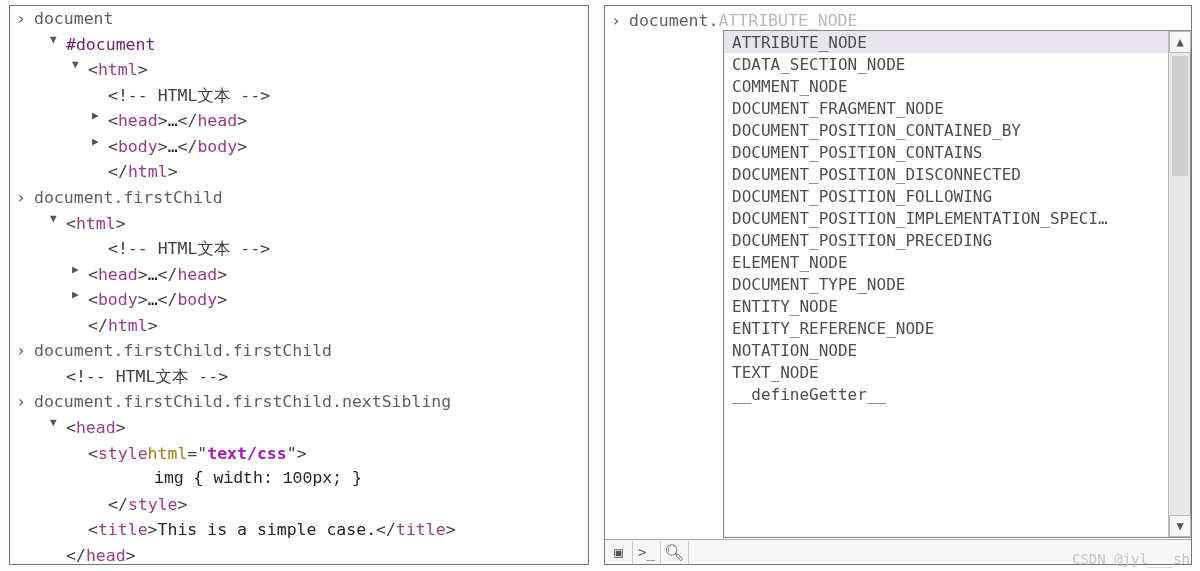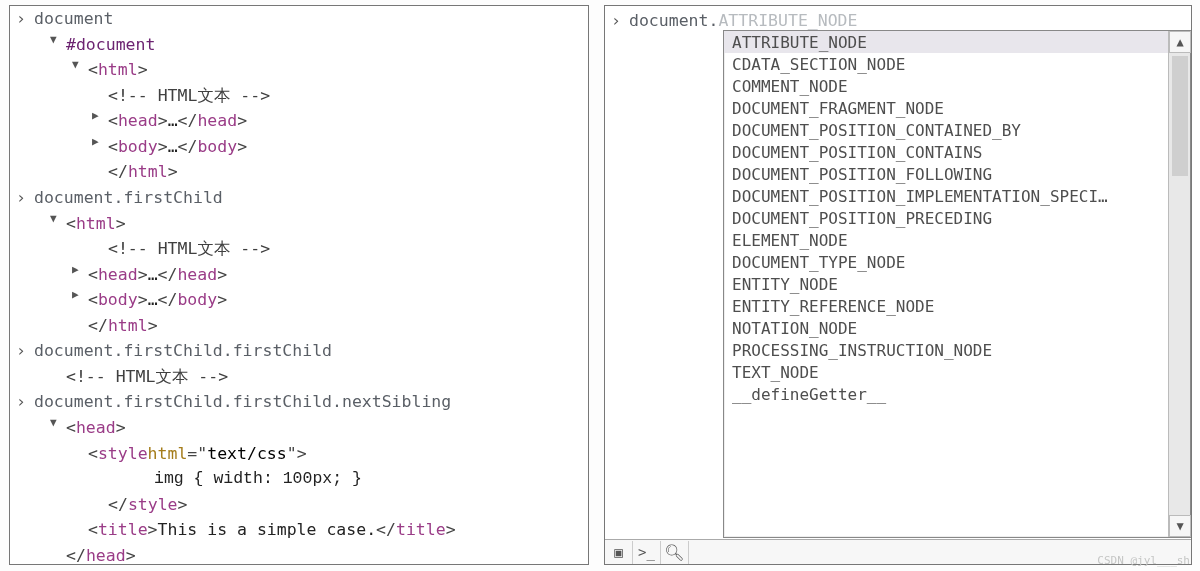--- a/index.html
+++ b/index.html
@@ -25,21 +25,21 @@
   .cmd { color: #5a5f66; }
   .ind1 { padding-left: 40px; }
   .ind2 { padding-left: 62px; }
   .ind3 { padding-left: 82px; }
   .ind5 { padding-left: 128px; font-family: Liberation Mono, monospace; }
   .tri { display:inline-block; width:16px; font-size:11px; color:#555; position:relative; top:-1px;}
   .tri.right::before { content:"\25B6"; }
   .tri.down::before { content:"\25BC"; }
   .tag { color:#9a3c87; }
   .attrn { color:#a47c1a; }
-  .attrv { color:#000000; }
+  .attrv { color:#a21caf;font-weight:bold; }
   .cmt { color:#404040; }
   .punc { color:#444; }
   .txt { color:#222; }
   .sel-purple { color:#6c2371; }
 
   
   #rprompt { display:flex; padding:5px 8px 0 6px; }
   #ghost { color:#b7bbbf; }
   .ac-box {
     position:absolute;
@@ -86,21 +86,21 @@
     background:#f7f7f7;
   }
   .tbtn {
     width:28px; height:23px;
     display:flex; align-items:center; justify-content:center;
     border-right:1px solid #ccc;
     font-size:14px; color:#555;
   }
   .watermark {
     position:absolute; right:10px; bottom:4px;
-    font-size:11px; color:#c5c6c5;
+    font-size:14px; color:#c5c6c5;
   }
 </style>
 </head>
 <body>
 
 <div id="left" class="panel">
   <div id="left-content">
       <div class="row">
         <span class="prompt-caret">›</span>
         <span class="cmd">document</span>
@@ -250,29 +250,29 @@
     </span>
   </div>
   <div class="ac-box">
     <div id="ac-list">
         <div class="ac-item sel">ATTRIBUTE_NODE</div>
         <div class="ac-item">CDATA_SECTION_NODE</div>
         <div class="ac-item">COMMENT_NODE</div>
         <div class="ac-item">DOCUMENT_FRAGMENT_NODE</div>
         <div class="ac-item">DOCUMENT_POSITION_CONTAINED_BY</div>
         <div class="ac-item">DOCUMENT_POSITION_CONTAINS</div>
+        <div class="ac-item">DOCUMENT_POSITION_DISCONNECTED</div>
         <div class="ac-item">DOCUMENT_POSITION_FOLLOWING</div>
         <div class="ac-item">DOCUMENT_POSITION_IMPLEMENTATION_SPECI…</div>
         <div class="ac-item">DOCUMENT_POSITION_PRECEDING</div>
         <div class="ac-item">ELEMENT_NODE</div>
         <div class="ac-item">DOCUMENT_TYPE_NODE</div>
         <div class="ac-item">ENTITY_NODE</div>
         <div class="ac-item">ENTITY_REFERENCE_NODE</div>
         <div class="ac-item">NOTATION_NODE</div>
-        <div class="ac-item">PROCESSING_INSTRUCTION_NODE</div>
         <div class="ac-item">TEXT_NODE</div>
         <div class="ac-item">__defineGetter__</div>
       </div>
     <div class="ac-scroll">
       <div class="ac-up">▲</div>
       <div class="ac-thumb"></div>
       <div class="ac-down">▼</div>
     </div>
   </div>
   <div class="toolbar">

